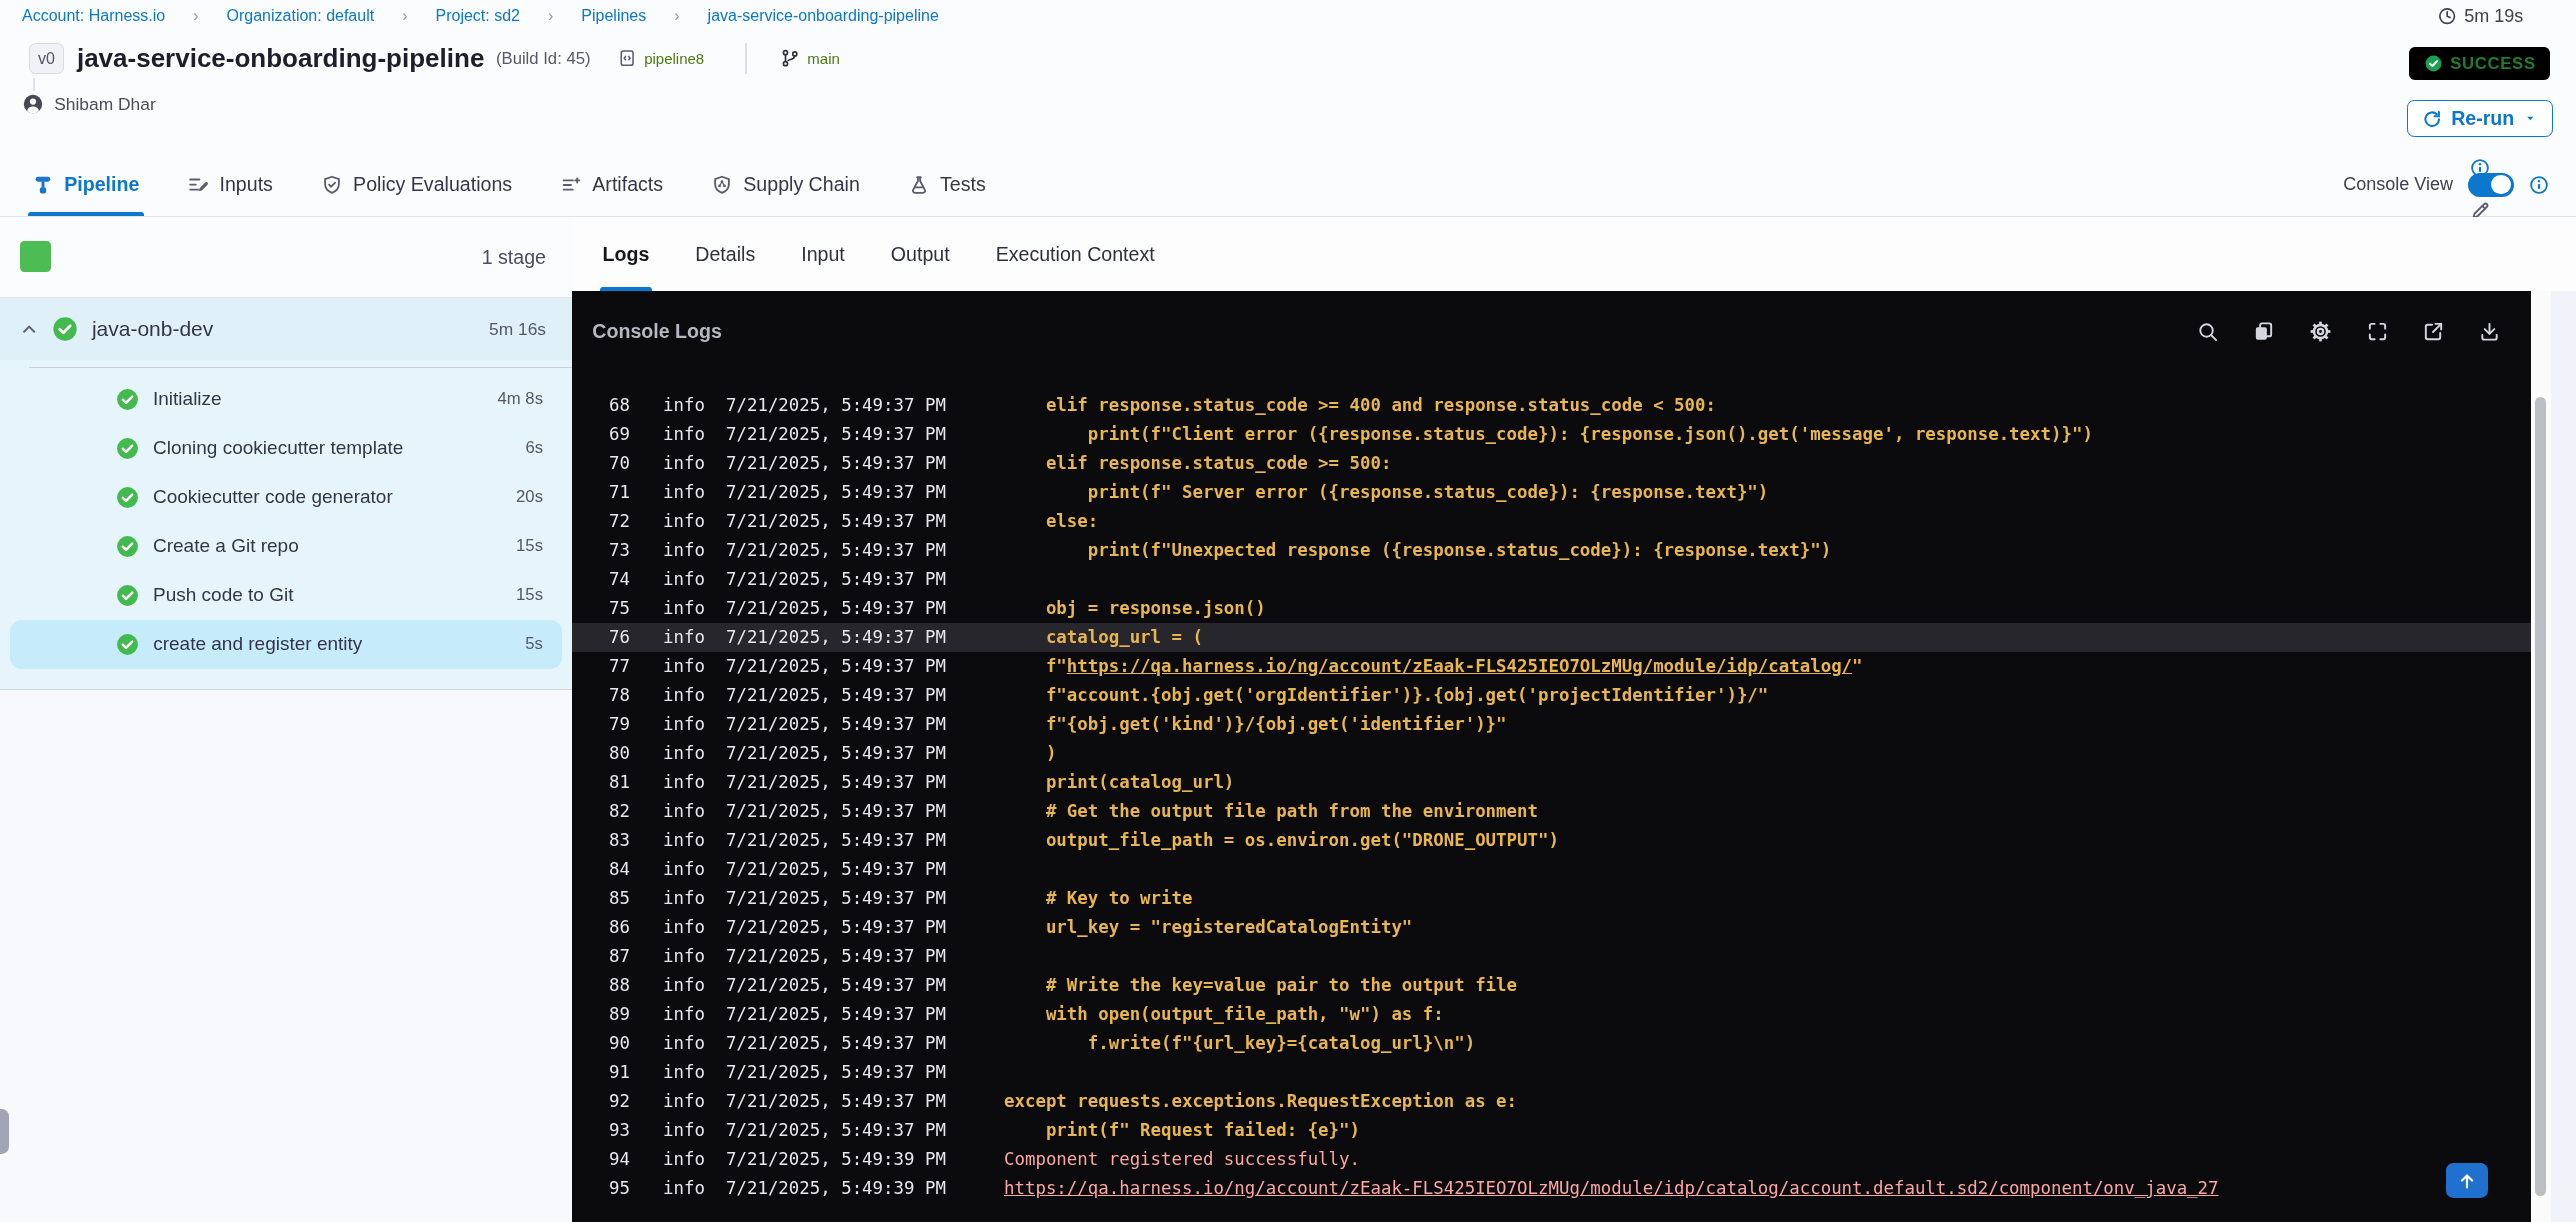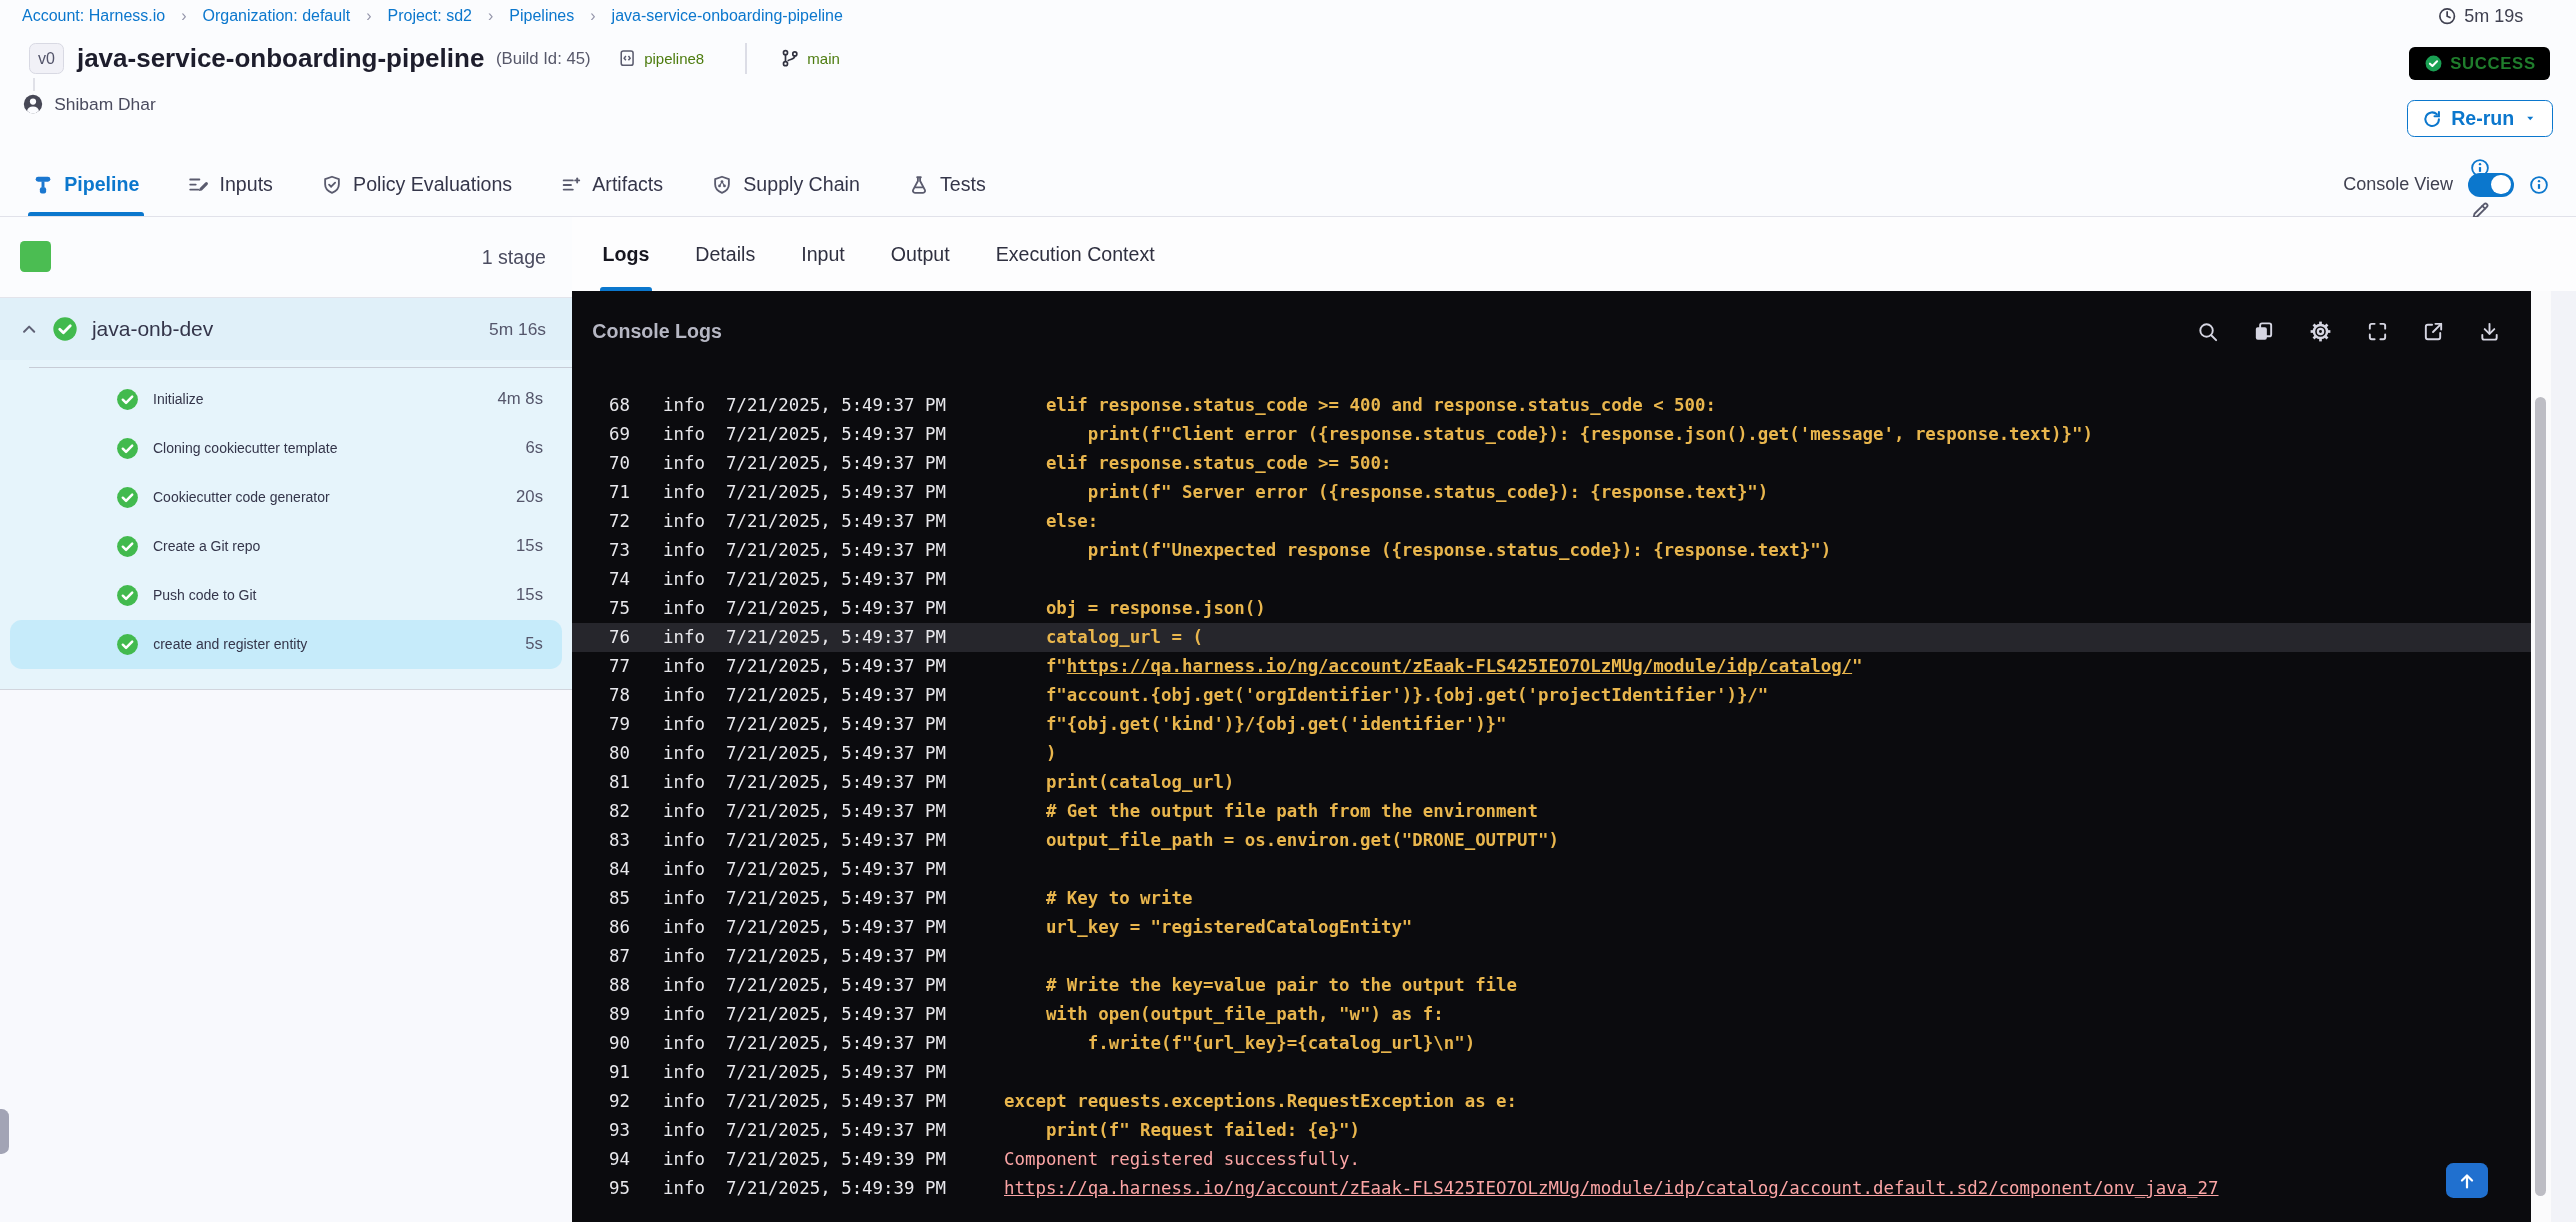--- a/index.html
+++ b/index.html
@@ -3,21 +3,21 @@
 <meta charset="utf-8">
 <style>
   html,body{margin:0;padding:0;}
   body{
     width:2576px;height:1223px;position:relative;overflow:hidden;
     background:#f2f3f8;font-family:"Liberation Sans",sans-serif;
     -webkit-font-smoothing:antialiased;
   }
   
   .page-header{position:absolute;top:0;left:0;right:0;height:216px;background:#fbfcfe;border-bottom:1.5px solid #e1e2ea;}
-  .breadcrumb{position:absolute;top:7.3px;left:22px;display:flex;align-items:center;gap:16px;font-size:16px;color:#0b77cd;}
+  .breadcrumb{position:absolute;top:7.3px;left:22px;display:flex;align-items:center;gap:28px;font-size:16px;color:#0b77cd;}
   .breadcrumb .crumb{cursor:pointer;}
   .breadcrumb .sep{color:#9championa; color:#9596ab;font-size:16px;}
   .run-meta{position:absolute;top:5.8px;right:23px;display:flex;align-items:center;gap:20.3px;flex-direction:column;}
   .duration{display:flex;align-items:center;gap:7.3px;color:#3f4050;font-size:18px;}
   .status-badge{display:flex;align-items:center;gap:7.3px;background:#000000;color:#1f7d2c;
     font-weight:bold;font-size:16.7px;letter-spacing:0.7px;padding:6.5px 14.5px;border-radius:5.8px;}
   .rerun-btn{display:flex;align-items:center;gap:8.7px;border:1.8px solid #0b77cd;color:#0b77cd;background:#fff;
     font-size:19.6px;font-weight:600;padding:5.8px 14.5px;border-radius:7.3px;cursor:pointer;}
   .icon-btn{color:#5a5b6e;display:flex;align-items:center;cursor:pointer;}
   .title-row{position:absolute;top:42px;left:29px;display:flex;align-items:center;height:33px;}
@@ -45,21 +45,21 @@
   .stage-count-row{position:absolute;top:0;left:0;right:0;height:80px;background:#fbfcfe;border-bottom:1.5px solid #e3e4eb;}
   .stage-square{position:absolute;left:20.3px;top:24px;width:31px;height:31px;border-radius:4.4px;background:#4bbd52;cursor:pointer;}
   .stage-count{position:absolute;right:26px;top:0;height:80px;display:flex;align-items:center;font-size:19.6px;color:#4b4c60;}
   .stage-tree{position:absolute;top:81px;left:0;right:0;height:391px;background:#e6f4fb;border-bottom:1.5px solid #d2d5dd;}
   .stage-row{height:62px;display:flex;align-items:center;padding:0 26px 0 19px;background:#e0f0f9;cursor:pointer;}
   .stage-row .chev{color:#5f6175;display:flex;margin-right:11.6px;cursor:pointer;}
   .stage-row .name{font-size:21px;color:#34354a;margin-left:13px;}
   .stage-row .dur{margin-left:auto;font-size:17.4px;color:#55566b;}
   .tree-divider{height:1.5px;background:#c7ccd6;margin:6.5px 0 6.5px 29px;}
   .step-row{height:49px;display:flex;align-items:center;padding:0 29px 0 115px;cursor:pointer;}
-  .step-row .lbl{font-size:14px;color:#34354a;margin-left:13px;}
+  .step-row .lbl{font-size:19px;color:#34354a;margin-left:13px;}
   .step-row .dur{margin-left:auto;font-size:16.7px;color:#55566b;}
   .step-row.selected{background:#c6ebfa;border-radius:11.6px;margin:0 10.2px;padding:0 19px 0 105px;}
   .drawer-handle{position:absolute;left:0;top:892px;width:9.4px;height:45px;background:#a2a4b5;border-radius:0 7.3px 7.3px 0;cursor:pointer;}
   
   .right-panel{position:absolute;left:572px;right:0;top:0;bottom:0;background:#f2f3f8;}
   .log-tabbar{position:absolute;top:0;left:0;right:0;height:74px;background:#fdfdfe;display:flex;align-items:center;gap:46px;padding-left:30.5px;}
   .ltab{position:relative;height:100%;display:flex;align-items:center;font-size:19.6px;color:#2f3040;cursor:pointer;}
   .ltab.active{font-weight:bold;color:#16161f;}
   .ltab.active::after{content:"";position:absolute;left:-2.9px;right:-2.9px;bottom:0;height:4.4px;background:#0b77cd;border-radius:2.9px 2.9px 0 0;}
   .console{position:absolute;top:74px;left:0;right:25.4px;bottom:0;background:#0b0b0e;}

